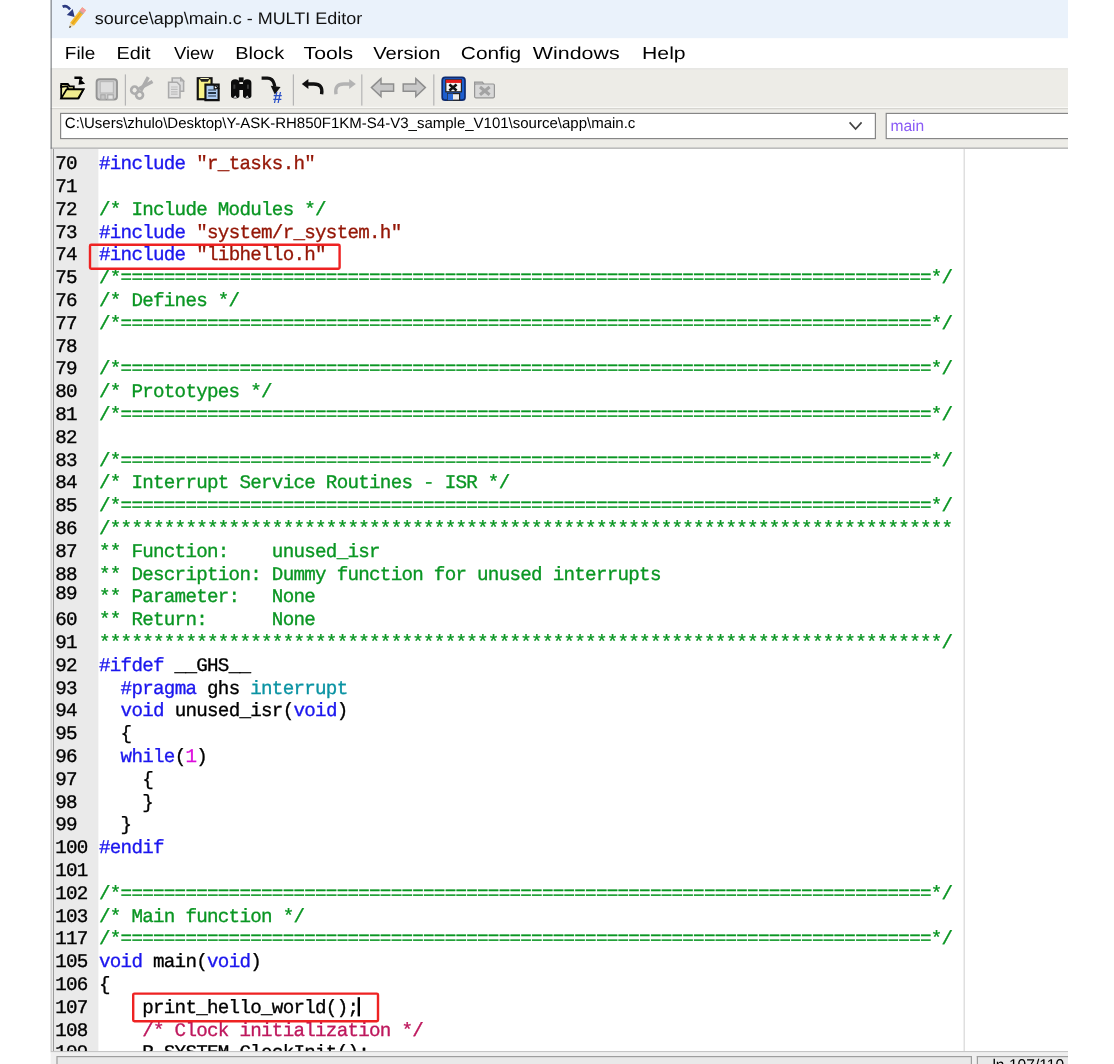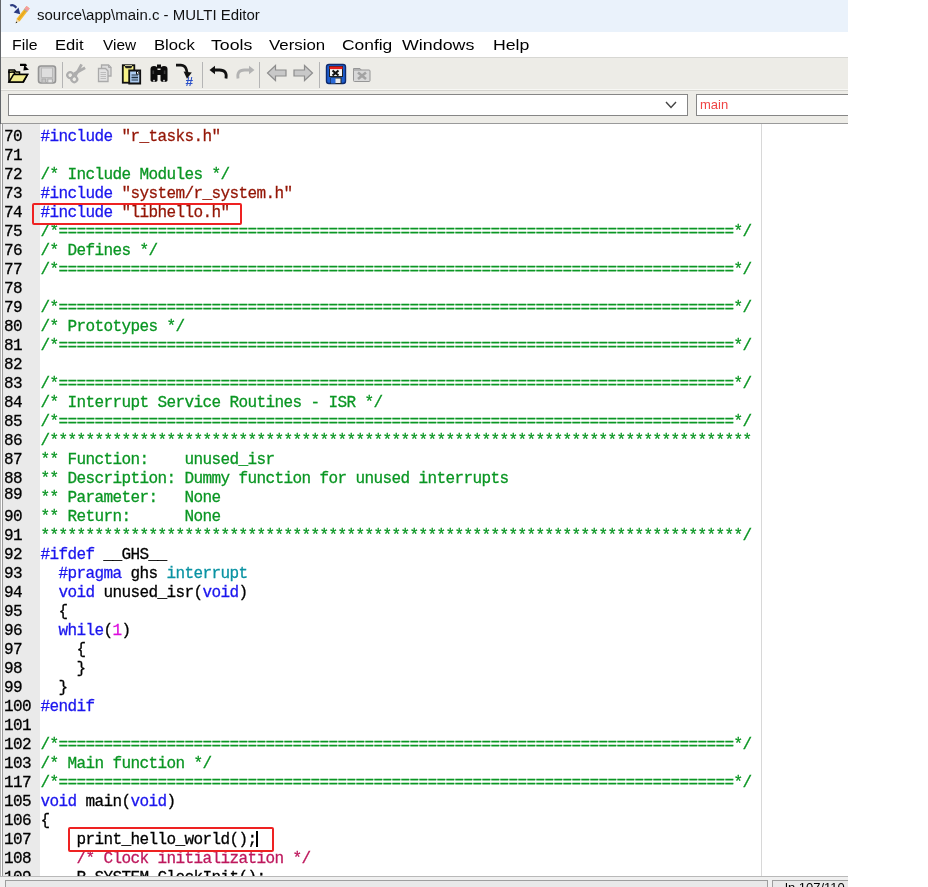--- a/index.html
+++ b/index.html
@@ -1,16 +1,16 @@
 <!DOCTYPE html>
 <html><head><meta charset="utf-8"><style>
 * { margin:0; padding:0; box-sizing:border-box; }
 html,body { width:928px; height:887px; overflow:hidden; background:#fff; }
 #root { position:relative; width:848px; height:887px; overflow:hidden;
-  font-family:"Liberation Sans",sans-serif; }
+  font-family:"Liberation Sans",sans-serif;margin-left:42px; }
 .tbi { position:absolute; }
 .ln { position:absolute; left:4px; height:19px; font:normal 16px/19px "Liberation Mono",monospace; letter-spacing:-0.6px; -webkit-text-stroke:0.28px currentColor; color:#000; white-space:pre; }
 .cl { position:absolute; left:40.5px; height:19px; font:normal 16px/19px "Liberation Mono",monospace; letter-spacing:-0.6px; -webkit-text-stroke:0.28px currentColor; color:#000; white-space:pre; }
 </style></head><body>
 <div id="root">
 
   <div style="position:absolute;left:0;top:0;width:928px;height:32px;background:#eaf2fb"></div>
   <svg style="position:absolute;left:7px;top:2px" width="28" height="28" viewBox="0 0 28 28">
     <path d="M3.2 3.6 Q5.8 2.2 8 4.4 L9.4 5.8" stroke="#2b3a80" stroke-width="2.2" fill="none"></path>
     <path d="M13.2 12.2 L11.6 5.6 L6.6 10.6 Z" fill="#2b3a80"></path>
@@ -129,25 +129,26 @@
 <rect x="7" y="16" width="10" height="5.5" fill="#ececec" stroke="#222"></rect>
 <rect x="7" y="16" width="4.5" height="5.5" fill="#2a6ad8"></rect>
     </svg>
 <svg class="tbi" style="left:350px;top:62px" width="24" height="24" viewBox="0 0 24 24">
       <path d="M3.5 6.5 h6.5 l1.5 2 h-8 z" fill="#c9c9c9" stroke="#969696"></path>
 <rect x="3.5" y="8" width="16.5" height="11.5" rx="1" fill="#d8d8d8" stroke="#969696"></rect>
 <path d="M8 10.5 L16 17 M16 10.5 L8 17" stroke="#a3a3a3" stroke-width="2.6"></path>
     </svg>
 
   <div style="position:absolute;left:8px;top:94px;width:680px;height:22px;background:#fff;border:1px solid #868686"></div>
+  <div style="position:absolute;left:12px;top:96px;font-size:12.5px;color:#000;white-space:nowrap">C:\Users\zhulo\Desktop\Y-ASK-RH850F1KM-S4-V3_sample_V101\source\app\main.c</div>
   <svg style="position:absolute;left:664px;top:100px" width="14" height="10" viewBox="0 0 14 10">
       <path d="M2 2 L7 7.5 L12 2" stroke="#444" stroke-width="1.4" fill="none"></path>
     </svg>
   <div style="position:absolute;left:696px;top:94px;width:233px;height:22px;background:#fff;border:1px solid #868686"></div>
-  <div style="position:absolute;left:700px;top:97px;font-size:13px;color:#ef4444">main</div>
+  <div style="position:absolute;left:700px;top:97px;font-size:13px;color:#8b5cf6">main</div>
 
   <div style="position:absolute;left:0;top:123px;width:928px;height:1px;background:#9a9a9a"></div>
   <div style="position:absolute;left:0;top:124px;width:928px;height:752px;background:#fff;overflow:hidden">
     <div style="position:absolute;left:3px;top:0;width:36.5px;height:752px;background:#eaeaea"></div>
     <div style="position:absolute;left:2px;top:0;width:1px;height:752px;background:#9a9a9a"></div>
     <div style="position:absolute;left:761px;top:0;width:1px;height:752px;background:#d8d8d8"></div>
     <div style="position:absolute;left:0;top:-124px;width:928px;height:887px">
 <div class="ln" style="top:128.3px">70</div>
 <div class="ln" style="top:147.3px">71</div>
 <div class="ln" style="top:166.3px">72</div>
@@ -161,21 +162,21 @@
 <div class="ln" style="top:318.3px">80</div>
 <div class="ln" style="top:337.3px">81</div>
 <div class="ln" style="top:356.3px">82</div>
 <div class="ln" style="top:375.3px">83</div>
 <div class="ln" style="top:394.3px">84</div>
 <div class="ln" style="top:413.3px">85</div>
 <div class="ln" style="top:432.3px">86</div>
 <div class="ln" style="top:451.3px">87</div>
 <div class="ln" style="top:470.3px">88</div>
 <div class="ln" style="top:486px">89</div>
-<div class="ln" style="top:508.3px">90</div>
+<div class="ln" style="top:508.3px">60</div>
 <div class="ln" style="top:527.3px">91</div>
 <div class="ln" style="top:546.3px">92</div>
 <div class="ln" style="top:565.3px">93</div>
 <div class="ln" style="top:584.3px">94</div>
 <div class="ln" style="top:603.3px">95</div>
 <div class="ln" style="top:622.3px">96</div>
 <div class="ln" style="top:641.3px">97</div>
 <div class="ln" style="top:660.3px">98</div>
 <div class="ln" style="top:679.3px">99</div>
 <div class="ln" style="top:698.3px">100</div>

